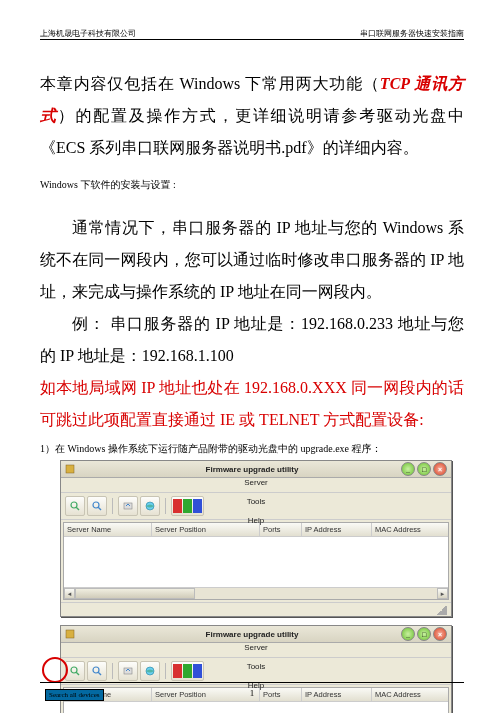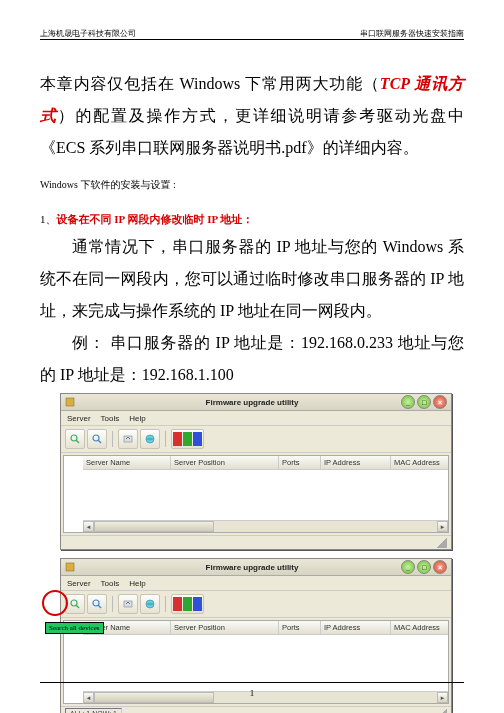--- a/index.html
+++ b/index.html
@@ -100,20 +100,21 @@
   .btn-max { background: radial-gradient(#c8f0a0,#6abf2f);}
   .btn-close { background: radial-gradient(#f8b0a0,#d84020); color:#fff;}
   .menubar {
     background: #ece9d8;
     height: 14px;
     display:flex; align-items:center; gap:10px;
     padding: 0 6px;
     border-bottom: 1px solid #ccc;
     font-size: 8px;
     color: #222;
+    flex-direction: column;
   }
   .menubar span { text-decoration: none; }
   .toolbar {
     background: #ece9d8;
     height: 22px;
     display:flex; align-items:center; gap:2px;
     padding: 2px 4px;
     border-bottom: 1px solid #ccc;
   }
   .tool-btn {
@@ -130,21 +131,20 @@
     width: 9px; height: 14px; display:inline-block;
   }
   .tool-block.r { background:#d83030;}
   .tool-block.g { background:#30a830;}
   .tool-block.b { background:#3050d8;}
   .tool-gap { width:1px;}
   .table-area {
     background: #fff;
     margin: 2px;
     border: 1px solid #aaa;
-    padding-left: 19px;
   }
   .table-head {
     display:flex;
     background: linear-gradient(#fafaf6,#e2dfd0);
     border-bottom: 1px solid #ccc;
     height: 13px;
     font-size: 7.5px;
     color:#333;
   }
   .th {
@@ -196,21 +196,21 @@
     display:flex;align-items:center;
     background:#ece9d8;
   }
   .red-circle {
     position: absolute;
     border: 2px solid #d80000;
     border-radius: 50%;
   }
   .tooltip {
     position:absolute;
-    background: #22c55e;
+    background: #0369a1;
     border: 1px solid #000;
     font-size: 7px;
     padding: 1px 3px;
     white-space: nowrap;
   }
   .footer-line {
     position:absolute;
     left:40px; right:40px;
     bottom: 30px;
     border-top: 0.5px solid #000;
@@ -234,31 +234,30 @@
     <span>串口联网服务器快速安装指南</span>
   </div>
   <div class="header-line"></div>
 
   <div class="body-text">
     <span>本章内容仅包括在 Windows 下常用两大功能（</span><span class="red-em">TCP 通讯方式</span><span>）的配置及操作方式，更详细说明请参考驱动光盘中《ECS 系列串口联网服务器说明书.pdf》的详细内容。</span>
   </div>
 
   <div class="section-title">Windows 下软件的安装与设置 :</div>
 
-  <div class="sub-heading">
-    <span class="num">1、</span><span>设备在不同 IP 网段内修改临时 IP 地址：</span>
-  </div>
 
   <div class="body-text indent">通常情况下，串口服务器的 IP 地址与您的 Windows 系统不在同一网段内，您可以通过临时修改串口服务器的 IP 地址，来完成与操作系统的 IP 地址在同一网段内。</div>
 
   <div class="body-text indent">
     <span>例：  串口服务器的 IP 地址是：</span><span>192.168.0.233</span><span>    地址与您的 IP 地址是：</span><span>192.168.1.100</span>
   </div>
 
-
+  <div class="body-text red-text">如本地局域网 IP 地址也处在 192.168.0.XXX 同一网段内的话可跳过此项配置直接通过 IE 或 TELNET 方式配置设备:</div>
+
+  <div class="step-label">1）在 Windows 操作系统下运行随产品附带的驱动光盘中的 upgrade.exe 程序：</div>
 
   <div class="window-wrap">
   <div class="window">
     <div class="titlebar">
       <div class="titlebar-left">
         <span class="titlebar-icon">
           <svg viewBox="0 0 10 10">
                 <rect x="1" y="1" width="8" height="8" fill="#d8b040" stroke="#806020" stroke-width="0.5"></rect>
               </svg>
         </span>

